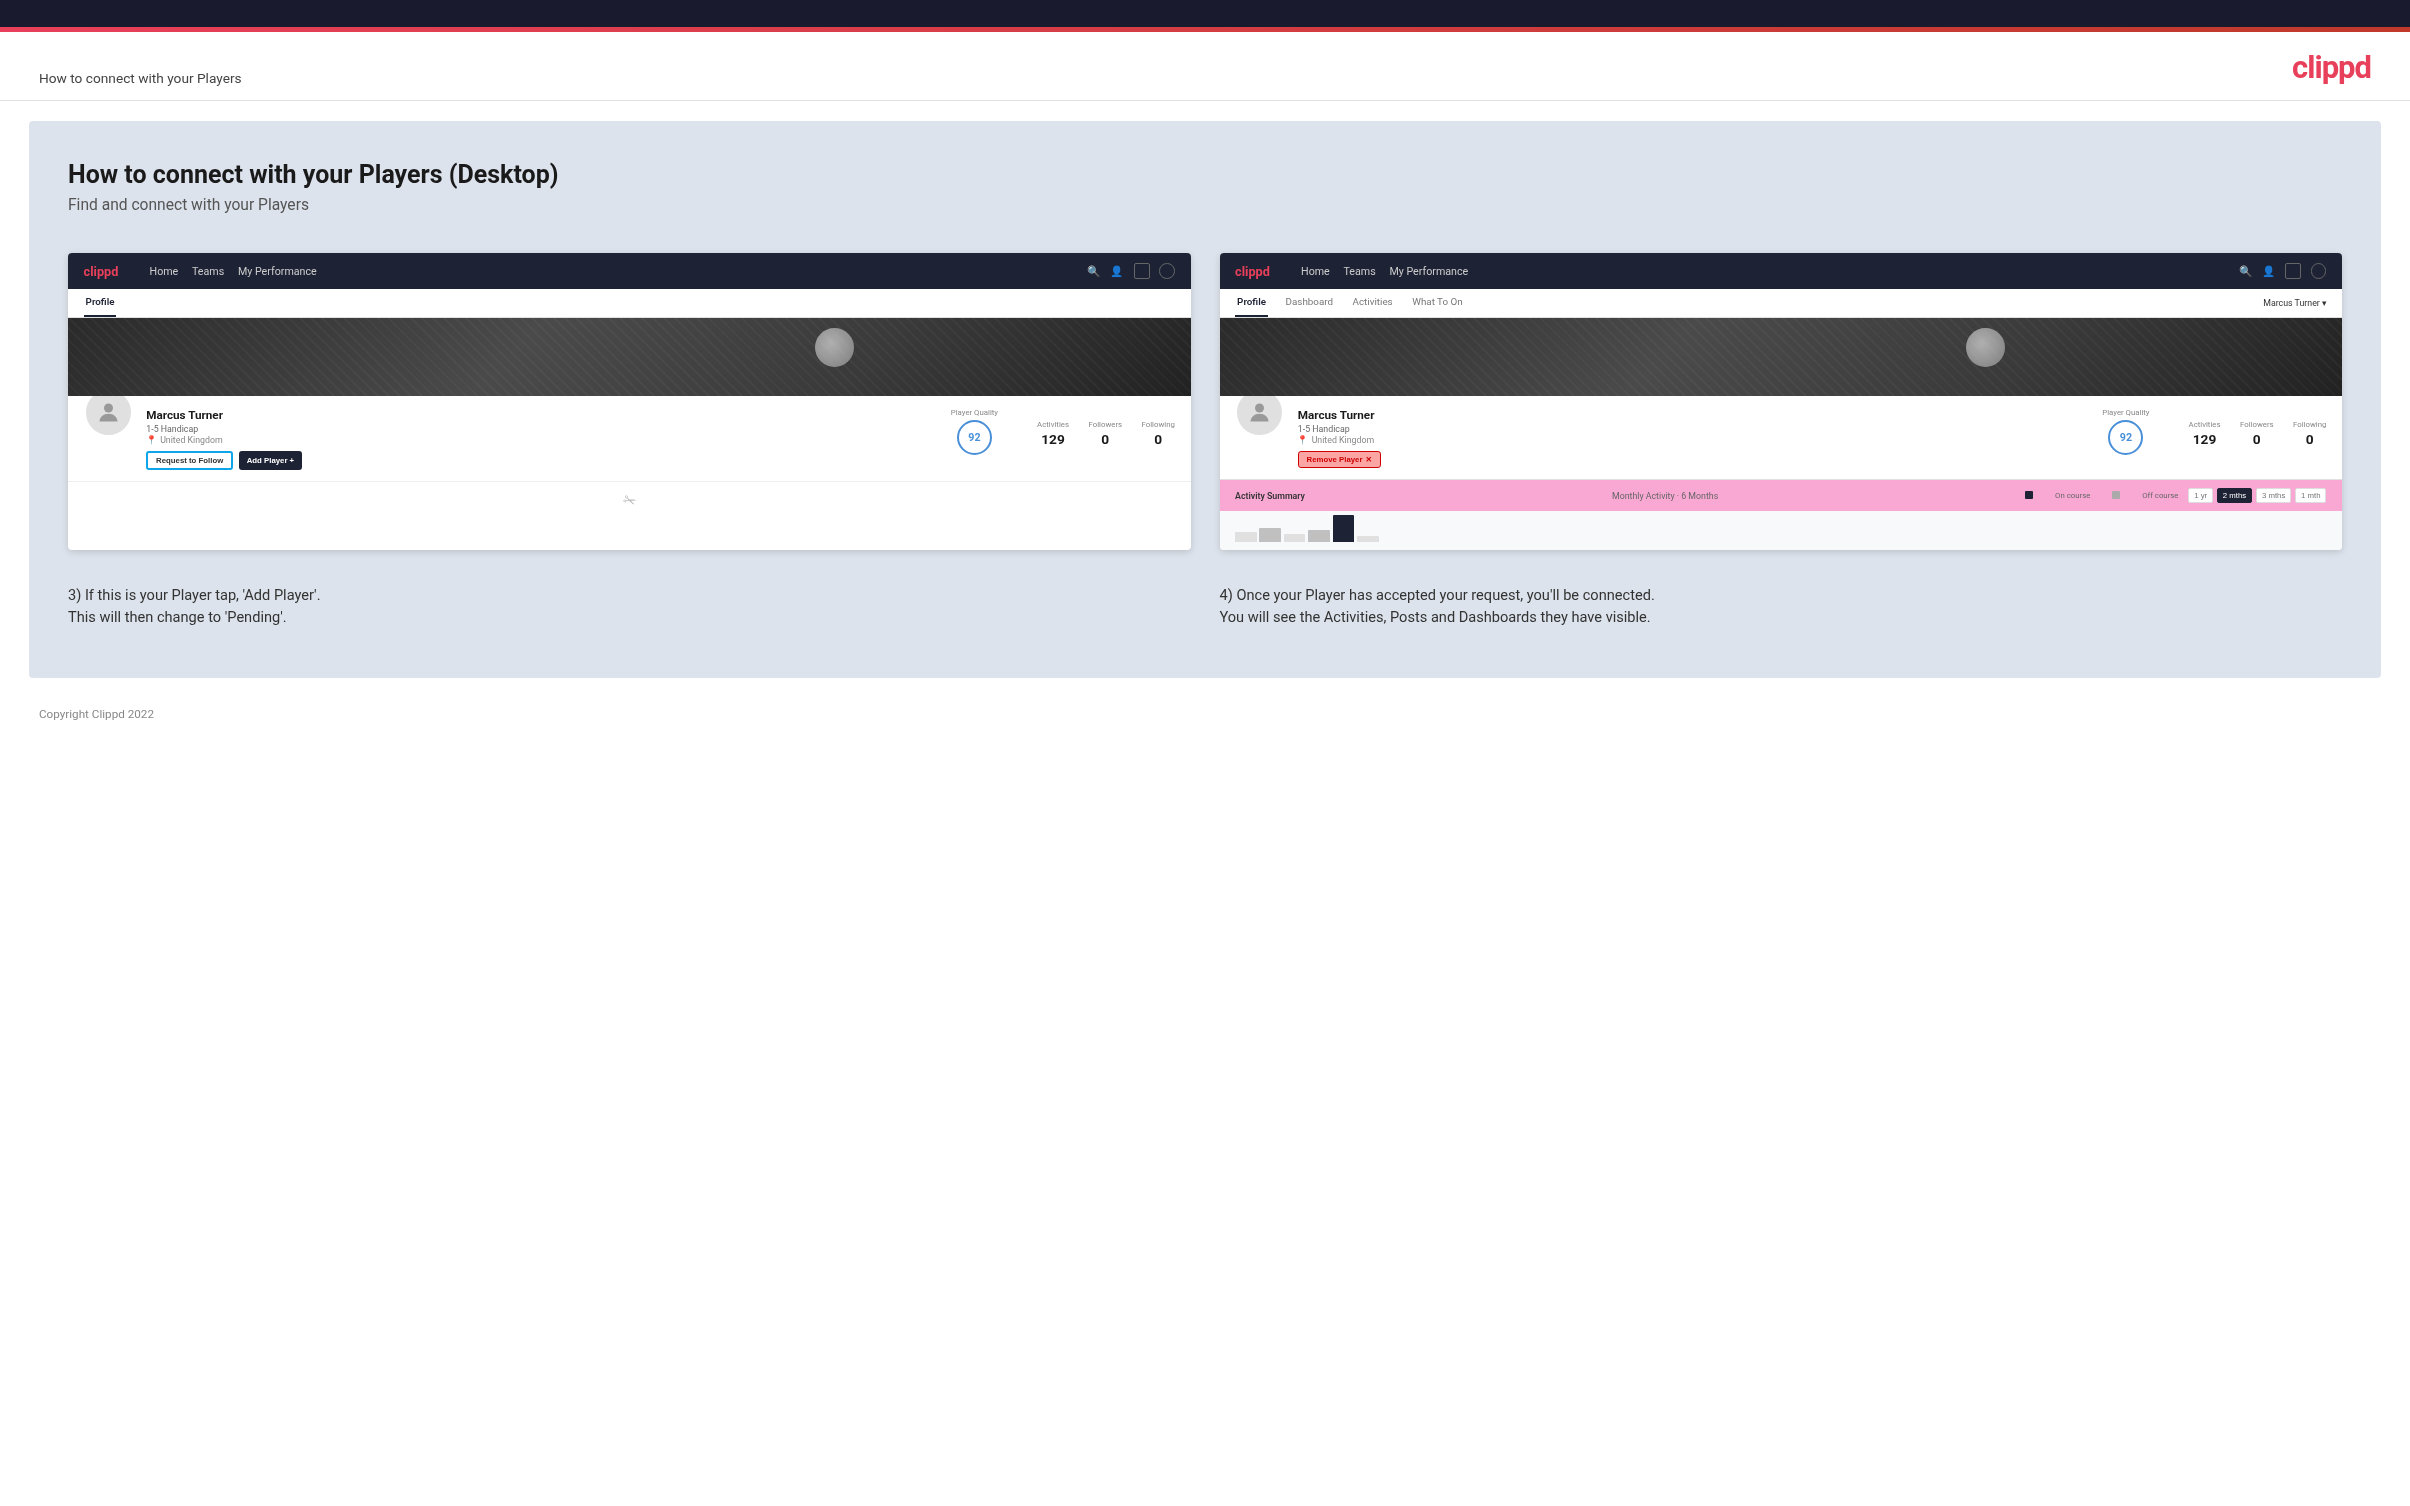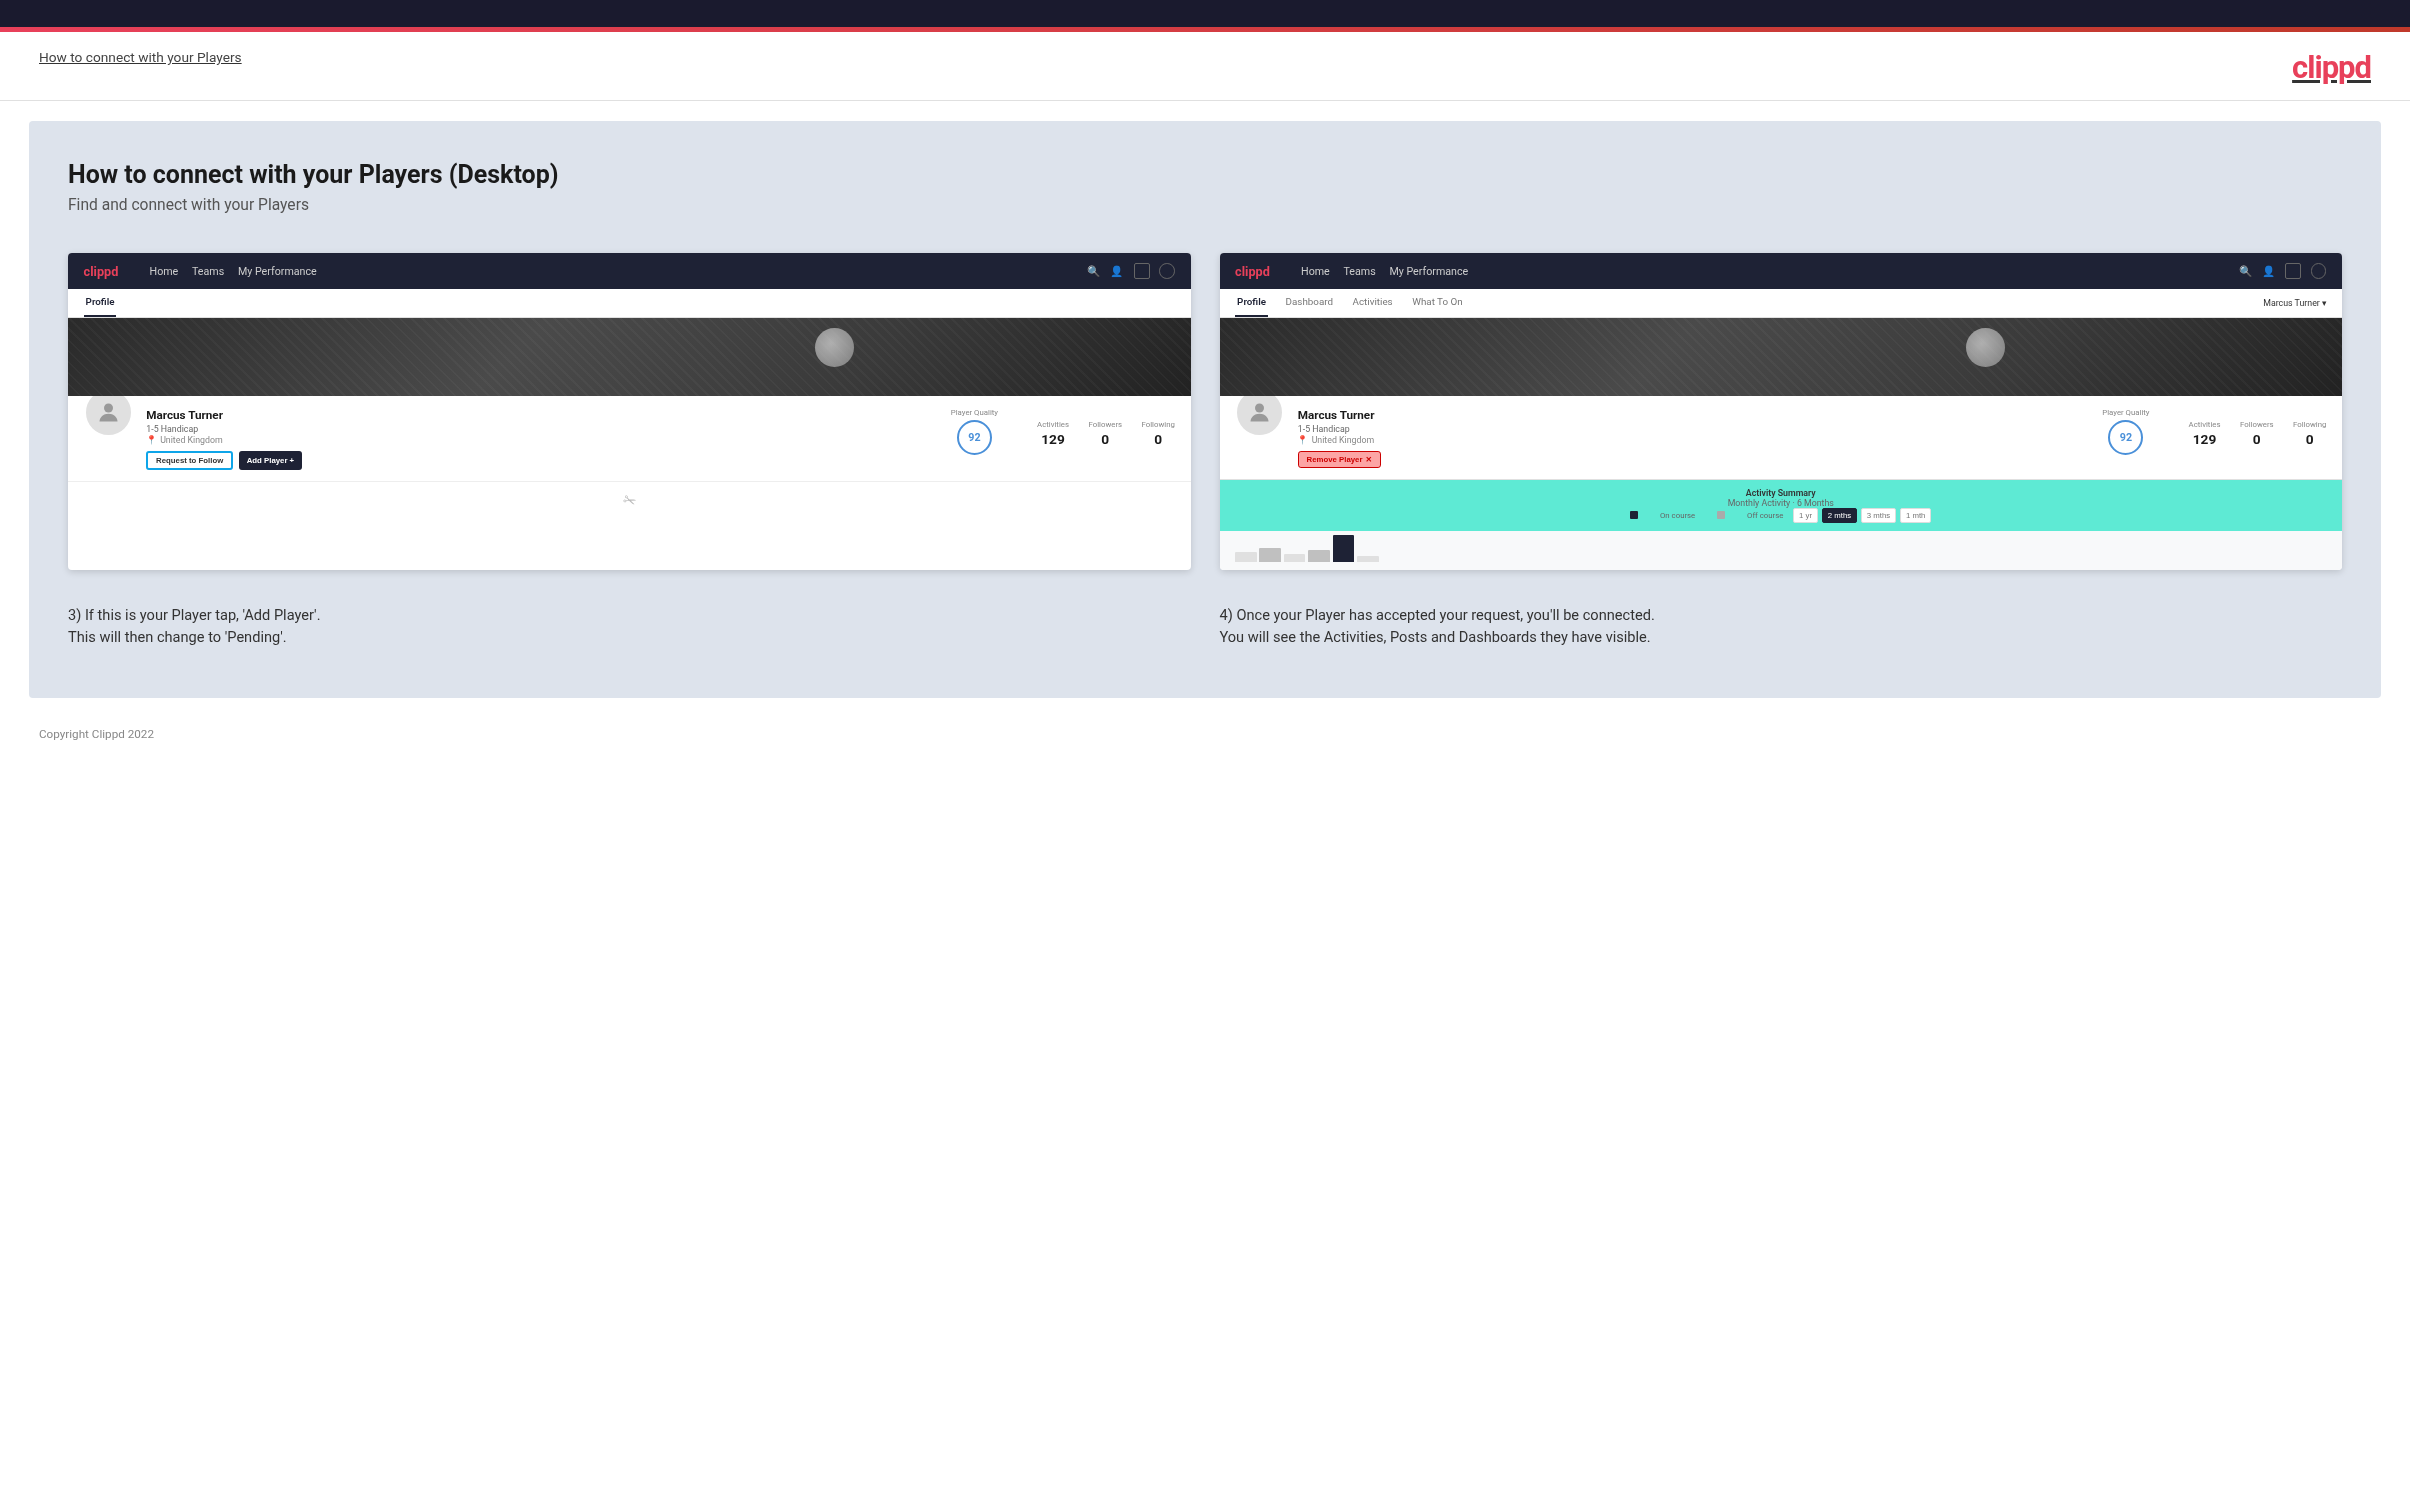--- a/index.html
+++ b/index.html
@@ -15,25 +15,24 @@
       height: 27px;
     }
     .accent-bar {
       height: 4.9px;
       background: linear-gradient(to right, #e8405a, #c0392b);
     }
 
     
     .header {
       display: flex;
-      align-items: flex-start;
+      align-items: flex-end;
       justify-content: space-between;
       padding: 17.6px 39px 13.7px 39px;
       border-bottom: 1px solid #e0e0e0;
-      text-decoration: underline;
     }
     .header-title {
       font-size: 13.7px;
       color: #444;
     }
     .clippd-logo {
       font-size: 31px;
       font-weight: 700;
       color: #e8405a;
       letter-spacing: -1px;
@@ -262,27 +261,26 @@
       align-items: center;
       justify-content: center;
       font-size: 10.7px;
       font-weight: 700;
       color: #4a90d9;
       margin: 0 auto 3.9px;
     }
 
     
     .mock-activity-bar {
-      background: #5eead4;
+      background: #f9a8d4;
       border-top: 1px solid #e0e0e0;
       padding: 7.8px 15.6px;
       display: flex;
       align-items: center;
       justify-content: space-between;
-      flex-direction: column;
     }
     .mock-activity-title {
       font-size: 8.8px;
       font-weight: 600;
       color: #333;
     }
     .mock-activity-period {
       font-size: 8.8px;
       color: #666;
     }

